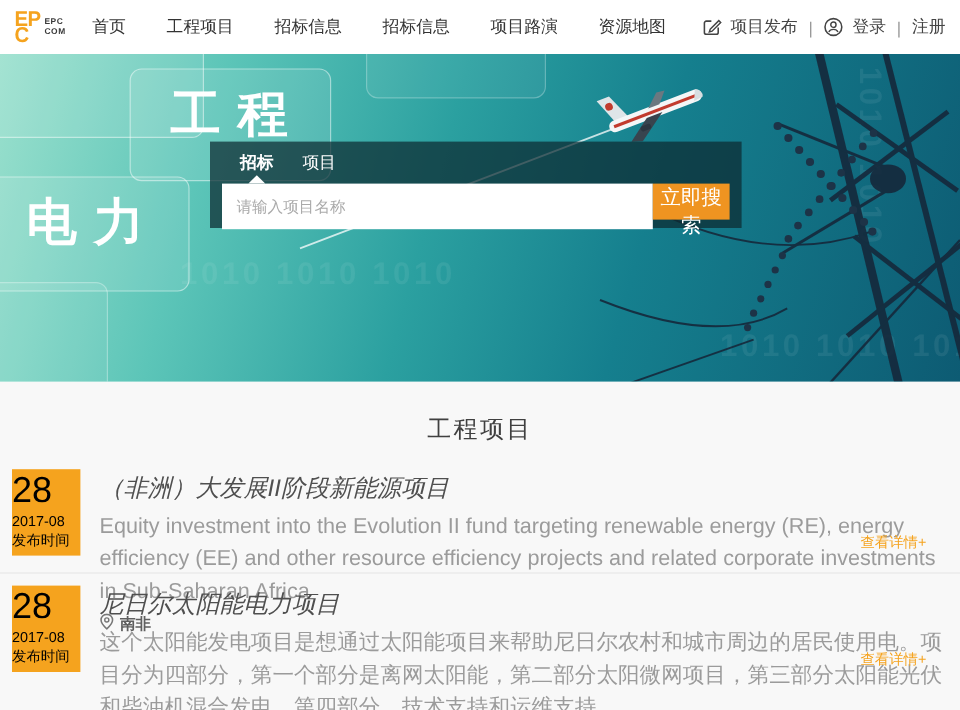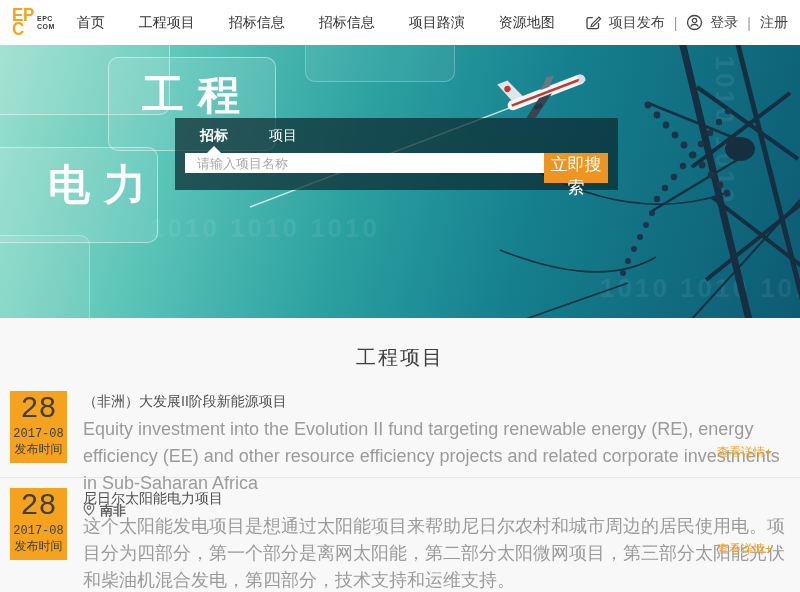--- a/index.html
+++ b/index.html
@@ -34,55 +34,55 @@
   .d5 { left:305px; top:-45px; width:150px; height:82px; opacity:.6; }
   .bin { position:absolute; color:rgba(255,255,255,0.07); font-weight:bold;
          font-size:26px; letter-spacing:3px; white-space:nowrap; }
   .b1 { left:150px; top:168px; }
   .b2 { right:-40px; top:30px; transform:rotate(90deg); }
   .b3 { left:600px; top:228px; }
   .banner-art { position:absolute; left:0; top:0; width:800px; height:273px; }
   .word-top  { position:absolute; left:142px; top:22px;  font-size:42px; font-weight:bold;
                color:#fff; letter-spacing:14px; }
   .word-left { position:absolute; left:22px;  top:112px; font-size:42px; font-weight:bold;
-               color:#fff; letter-spacing:14px;margin-left:26px; }
+               color:#fff; letter-spacing:14px; }
   .headline { position:absolute; left:0; right:0; top:160px; text-align:center;
               font-size:57px; font-weight:bold; color:#fff; letter-spacing:9px;
               text-shadow:0 2px 6px rgba(0,40,60,0.25); }
 
   .search-panel { position:absolute; left:175px; top:73px; width:443px; height:72px;
                   background:rgba(13,42,48,0.72); }
-  .search-tabs { position:absolute; left:25px; top:9px; display:flex; gap:41px;
+  .search-tabs { position:absolute; left:25px; top:9px; display:flex; gap:24px;
                  font-size:14px; color:#fff; }
   .search-tab { cursor:pointer; }
   .search-tab.active { font-weight:bold; }
   .tab-pointer { position:absolute; left:32px; top:28px; width:0; height:0;
                  border-left:7px solid transparent; border-right:7px solid transparent;
                  border-bottom:7px solid #fff; }
   .search-row { position:absolute; left:10px; top:35px; width:423px; height:30px; display:flex; }
   .search-input { flex:1; border:none; outline:none; padding:0 12px; font-size:13px;
-                  color:#333; height:20px; font-family:inherit; }
+                  color:#333; height:38px; font-family:inherit; }
   .search-input::placeholder { color:#aaa; }
   .search-btn { width:64px; height:30px; border:none; background:#ef9421; color:#fff;
                 font-size:17px; cursor:pointer; font-family:inherit; }
 
   
   .content { height:274px; background:#f8f8f8; padding-top:26px; }
   .sec-head { text-align:center; }
   .sec-title { font-size:20px; color:#404040; letter-spacing:2px; }
   .sec-sub { margin-top:7px; font-size:12px; color:#b5b5b5; letter-spacing:6px; }
   .proj-list { margin-top:16px; }
   .project-item { position:relative; padding:4px 0 10px 0; height:86px; }
   .date-badge { position:absolute; left:10px; top:4px; width:57px; height:72px;
-                background:#f5a31e; color:#404040; text-align:center; cursor:pointer;font-family:Liberation Mono, monospace; }
+                background:#f5a31e; color:#000000; text-align:left; cursor:pointer; }
   .db-day { font-size:30px; line-height:34px; margin-top:1px; }
   .db-month { font-size:12px; line-height:14px; margin-top:1px; }
   .db-label { font-size:12px; line-height:14px; margin-top:2px; }
   .proj-body { margin-left:83px; margin-right:10px; }
-  .proj-title { font-size:14px; color:#4f4f4f; padding-top:2px; cursor:pointer; }
+  .proj-title { font-size:20px; color:#4f4f4f; padding-top:2px; cursor:pointer;font-style:italic; }
   .proj-desc { margin-top:5px; font-size:18px; color:#9b9b9b; line-height:1.5; }
   .proj-meta { margin-top:5px; display:flex; gap:5px;
                font-size:13px; color:#5f5f5f; font-weight:bold; }
   .pin { width:12px; height:14px; }
   .detail-link { position:absolute; right:28px; bottom:12px; font-size:12px;
                  color:#f5a31e; cursor:pointer; text-decoration:none; }
   .item-divider { height:1px; background:#e8e8e8; margin:4px 0 6px 0; }
 </style>
 </head>
 <body>

